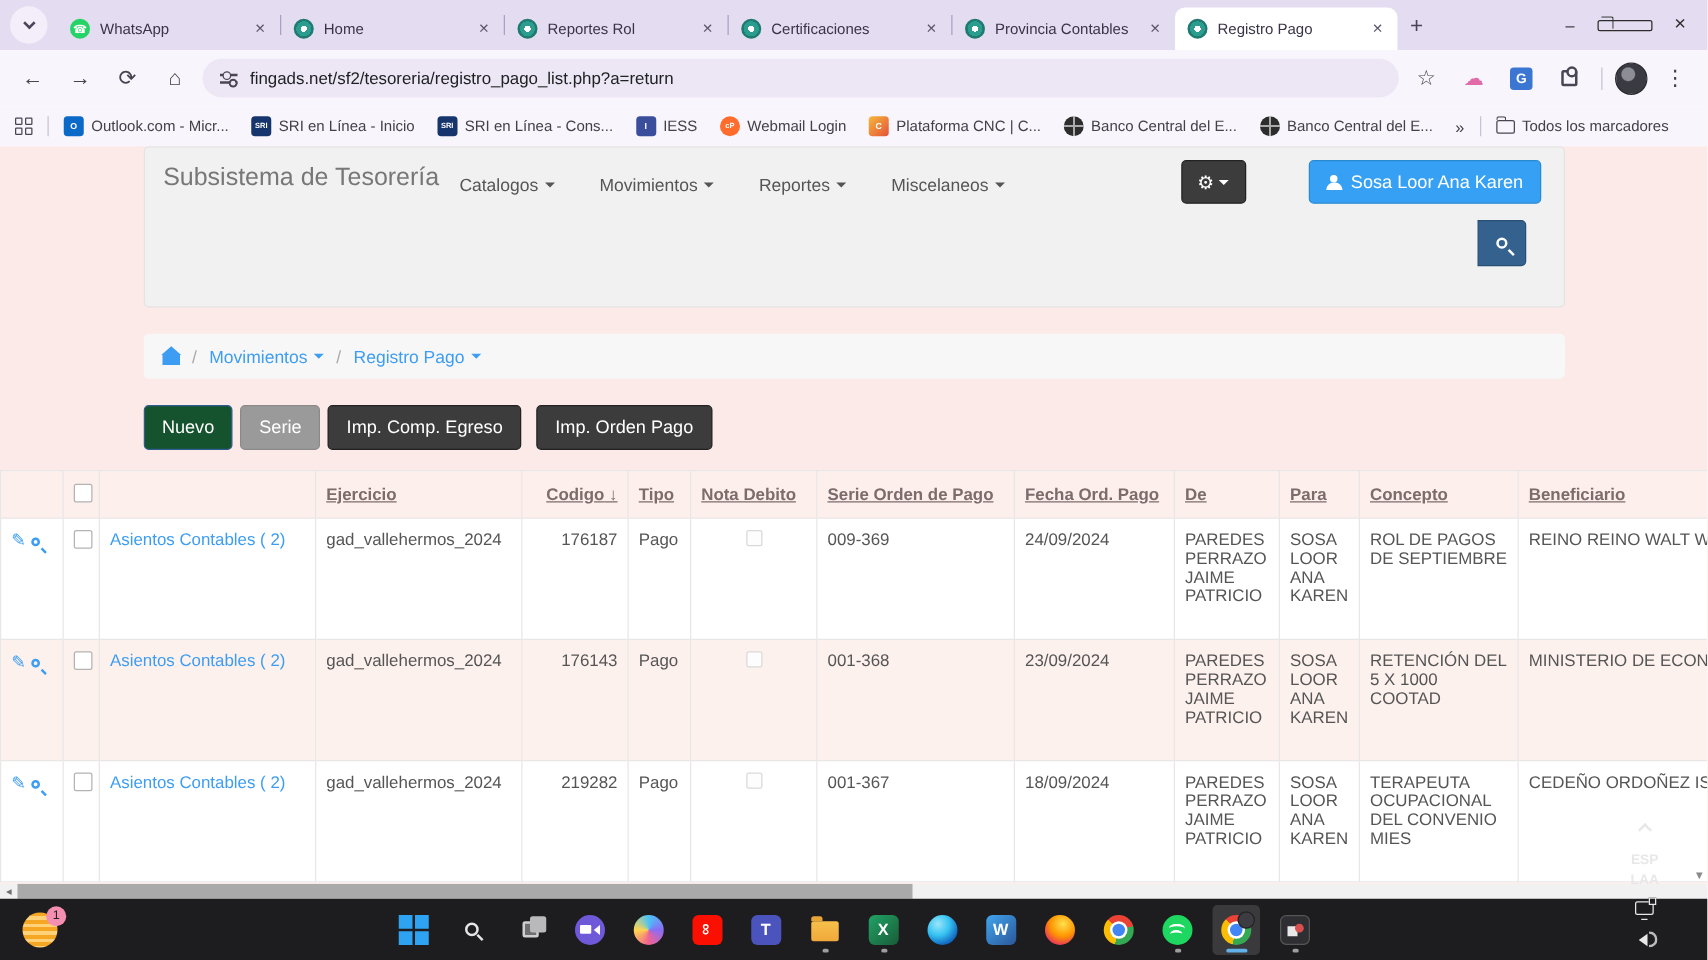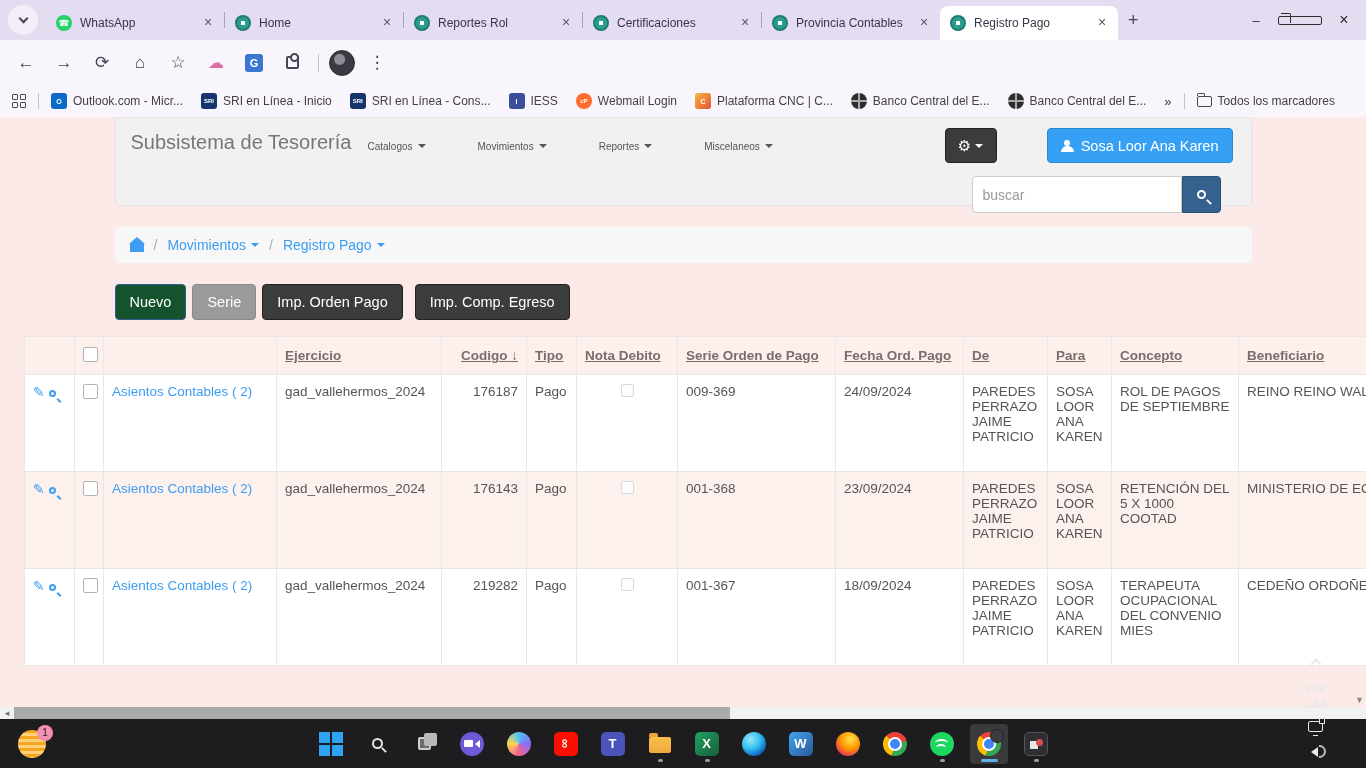--- a/index.html
+++ b/index.html
@@ -49,23 +49,23 @@
   .bm-chevrons { font-size:13px; color:#454049; }
   .folder-o { width:15px; height:11px; border:1.7px solid #4a4553; border-radius:2px; position:relative; }
   .folder-o::before { content:""; position:absolute; top:-4px; left:-1px; width:6px; height:2.4px; border:1.7px solid #4a4553; border-bottom:none; border-radius:2px 2px 0 0; }
 
   
   .page { height:590px; background:#fbeae8; position:relative; overflow:hidden; color:#555; }
   .site-header { text-align:center; padding-top:13px; font-size:12px; color:#3f3f3f; height:35px; }
   .site-header b { font-weight:bold; }
   .container { width:1137px; margin:0 auto; }
 
-  .navbar { height:89px; background:#f1f1f1; border:1px solid #e3e3e3; border-radius:4px; position:relative; }
+  .navbar { height:129px; background:#f1f1f1; border:1px solid #e3e3e3; border-radius:4px; position:relative; }
   .brand { position:absolute; left:15px; top:13px; font-size:20px; color:#777; }
-  .menus { position:absolute; left:252px; top:22px; display:flex; gap:52px; font-size:10px; color:#555; }
+  .menus { position:absolute; left:252px; top:22px; display:flex; gap:36px; font-size:14px; color:#555; }
   .menu-item { display:flex; align-items:center; gap:5px; }
   .caret { width:0; height:0; border:4px solid transparent; border-top-color:#555; margin-top:4px; }
   .caret.w { border-top-color:#fff; }
   .gear-btn { position:absolute; right:254px; top:10px; width:52px; height:35px; background:#3c3c3c; border:1px solid #222; border-radius:4px; color:#fff; display:flex; align-items:center; justify-content:center; gap:4px; font-size:15px; }
   .user-btn { position:absolute; right:18px; top:10px; height:35px; background:#36a0f5; border:1px solid #2a8ad0; border-radius:4px; color:#fff; font-size:14.5px; display:flex; align-items:center; padding:0 13px; gap:7px; }
   .person { width:13px; height:12px; position:relative; display:inline-block; }
   .person::before { content:""; position:absolute; width:6px; height:6px; border-radius:50%; background:#fff; left:3.5px; top:0; }
   .person::after { content:""; position:absolute; width:13px; height:6px; border-radius:7px 7px 0 0; background:#fff; bottom:0; }
   .search-row { position:absolute; right:30px; top:58px; display:flex; }
   .search-input { width:210px; height:37px; border:1px solid #ccc; border-radius:4px 0 0 4px; padding:0 10px; font-size:14px; color:#555; background:#fff; outline:none; }
@@ -89,21 +89,21 @@
   .btn-gray { background:#9a9a9a; border:1px solid #8a8a8a; }
   .btn-dark { background:#3c3c3c; border:1px solid #222; margin-right:12px; }
   .paging { margin-left:auto; display:flex; align-items:center; gap:10px; font-size:14px; color:#555; }
   .page-select { width:76px; height:33px; border:1px solid #b7b7b7; border-radius:3px; font-size:13.5px; color:#555; padding-left:10px; background:#fff; }
   .print-btn { width:46px; height:36px; background:#3c3c3c; border:1px solid #222; border-radius:4px; display:flex; align-items:center; justify-content:center; gap:4px; }
   .printer { width:13px; height:9px; background:#fff; border-radius:1px; position:relative; }
   .printer::before { content:""; position:absolute; top:-4px; left:2.5px; width:8px; height:4px; background:#fff; }
   .printer::after { content:""; position:absolute; bottom:-3px; left:2.5px; width:8px; height:4px; background:#fff; border:1px solid #3c3c3c; }
 
   
-  .tablewrap { margin-top:16px; width:1366px; overflow:hidden; margin-left:-114.5px; position:relative; left:0;padding-left:24px; }
+  .tablewrap { margin-top:16px; width:1366px; overflow:hidden; margin-left:-114.5px; position:relative; left:0; }
   table { border-collapse:collapse; table-layout:fixed; width:1500px; background:#fff; font-size:13.5px; color:#555; }
   th, td { border:1px solid #e9e6e6; vertical-align:top; padding:9px 8px; text-align:left; }
   thead th { background:#fcefec; color:#7c6c6c; font-weight:bold; text-decoration:underline; height:38px; vertical-align:middle; white-space:nowrap; }
   tbody td { height:97px; background:#fff; }
   tr.alt td { background:#fdf1ee; }
   td.c-actions { white-space:nowrap; color:#3d9df3; }
   .pencil { color:#3d9df3; font-size:14px; }
   td.c-codigo, th.h-codigo { text-align:right; }
   td.c-link a { color:#3d9df3; text-decoration:none; }
   .cb { display:inline-block; width:15px; height:15px; background:#fff; border:1px solid #b3b3b3; border-radius:2px; }
@@ -212,20 +212,24 @@
     <span><span class="win-restore"></span></span>
     <span style="font-size:16px;">×</span>
   </div>
 </div>
 
 <div class="toolbar">
   <span class="nav-ico">←</span>
   <span class="nav-ico">→</span>
   <span class="nav-ico">⟳</span>
   <span class="nav-ico">⌂</span>
+  <div class="urlbox">
+    <span class="tune"></span>
+    <span class="url-text">fingads.net/sf2/tesoreria/registro_pago_list.php?a=return</span>
+  </div>
   <span class="nav-ico">☆</span>
   <span class="nav-ico ext-cloud">☁</span>
   <span class="nav-ico">
       <span class="ext-translate">G</span>
     </span>
   <span class="nav-ico">
       <span class="ext-puzzle"></span>
     </span>
   <span class="tb-divider"></span>
   <span class="avatar"></span>
@@ -305,21 +309,20 @@
       </div>
       <div class="gear-btn">
           <span>⚙</span>
           <span class="caret w"></span>
         </div>
       <div class="user-btn">
           <span class="person"></span>
           <span>Sosa Loor Ana Karen</span>
         </div>
       <div class="search-row">
-        <input class="search-input" placeholder="buscar" style="">
         <div class="search-btn" style="color:#fff;">
             <span class="mag"></span>
           </div>
       </div>
     </div>
 
     <div class="breadcrumb">
       <span class="home-ico"></span>
       <span class="bc-sep">/</span>
       <span class="bc-link">
@@ -329,22 +332,22 @@
       <span class="bc-sep">/</span>
       <span class="bc-link">
           <span>Registro Pago</span>
           <span class="caret b"></span>
         </span>
     </div>
 
     <div class="actions">
       <span class="btn btn-blue">Nuevo</span>
       <span class="btn btn-gray">Serie</span>
+      <span class="btn btn-dark">Imp. Comp. Egreso</span>
       <span class="btn btn-dark">Imp. Orden Pago</span>
-      <span class="btn btn-dark">Imp. Comp. Egreso</span>
     </div>
   </div>
 
   <div class="tablewrap" style="margin-left:0;">
     <table>
       <colgroup>
         <col style="width:50px">
           <col style="width:29px">
           <col style="width:173px">
           <col style="width:165px">

